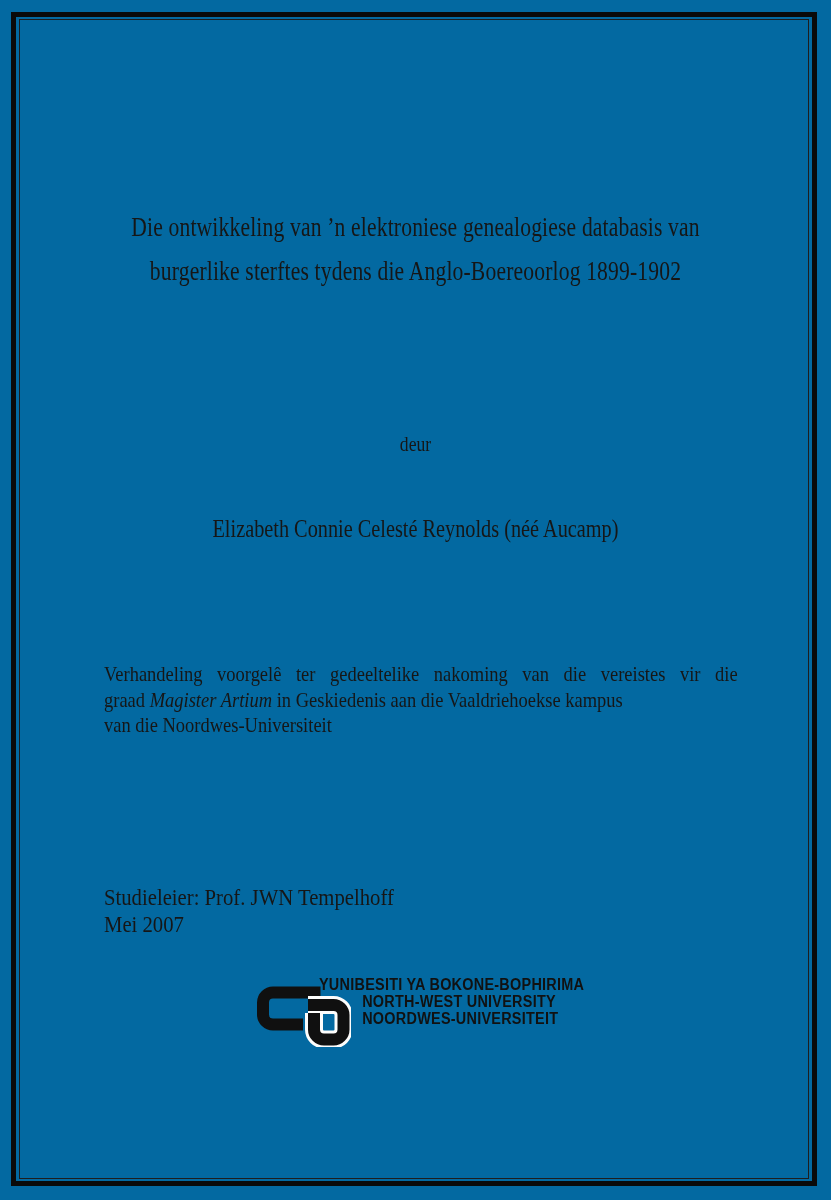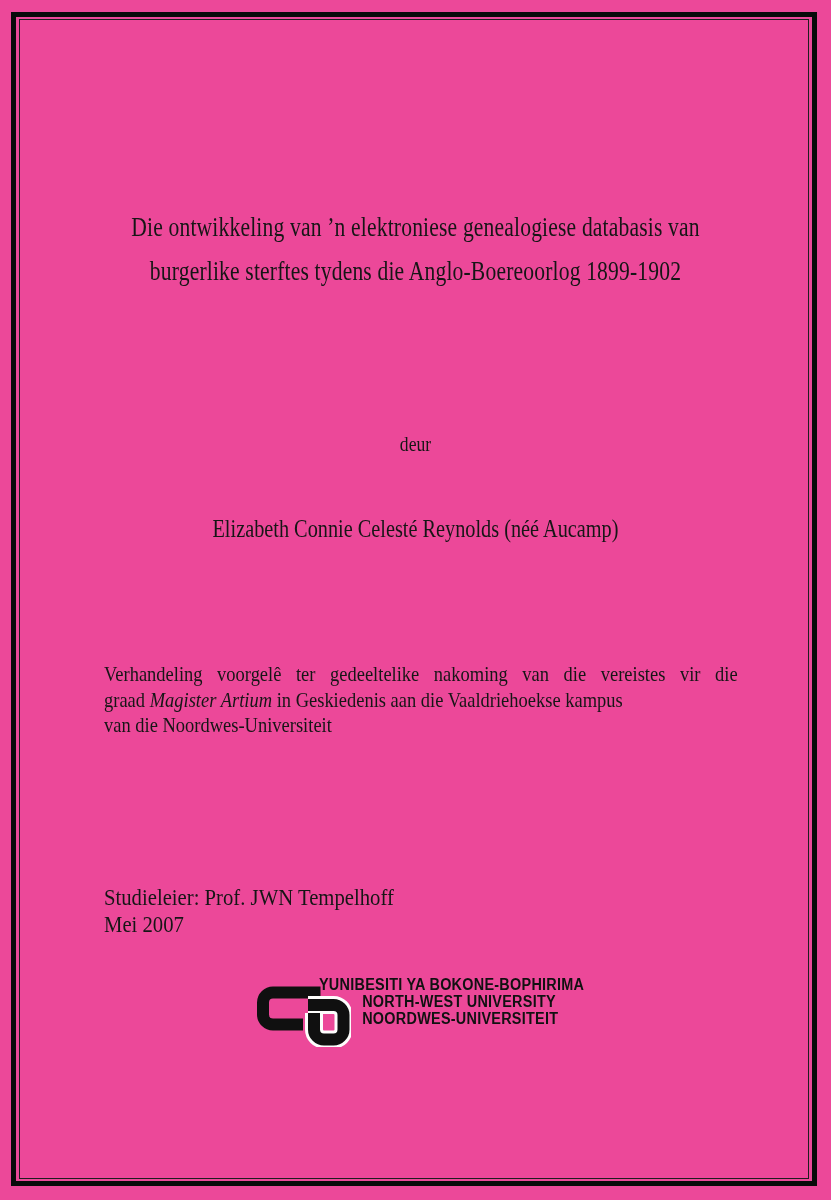--- a/index.html
+++ b/index.html
@@ -1,19 +1,19 @@
 <!DOCTYPE html>
 <html><head>
 <meta charset="utf-8">
 <style>
   html,body { margin:0; padding:0; background:#ffffff; }
   .page {
     position:relative;
     width:831px; height:1200px;
-    background:#ec4899;
+    background:#0369a1;
     overflow:hidden;
     font-family:"Liberation Serif", serif;
     color:#161616;
   }
   
   .frame-outer {
     position:absolute; left:11px; top:12px; right:14px; bottom:14px;
     border:5px solid #0a0a0a;
   }
   .frame-inner {

